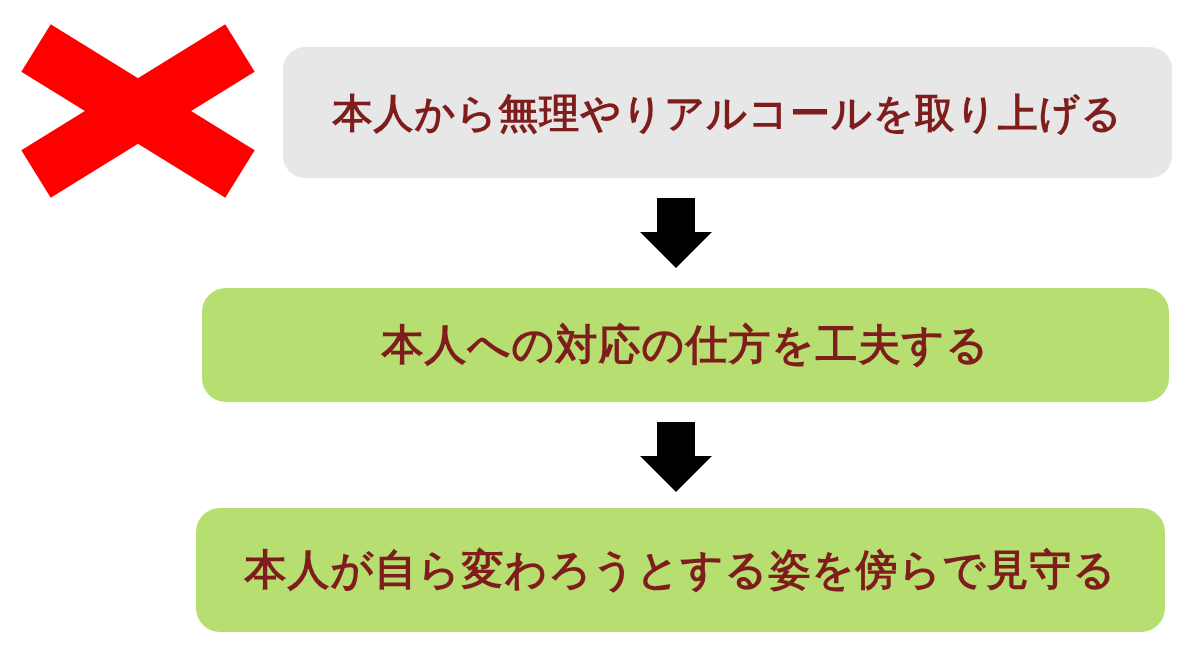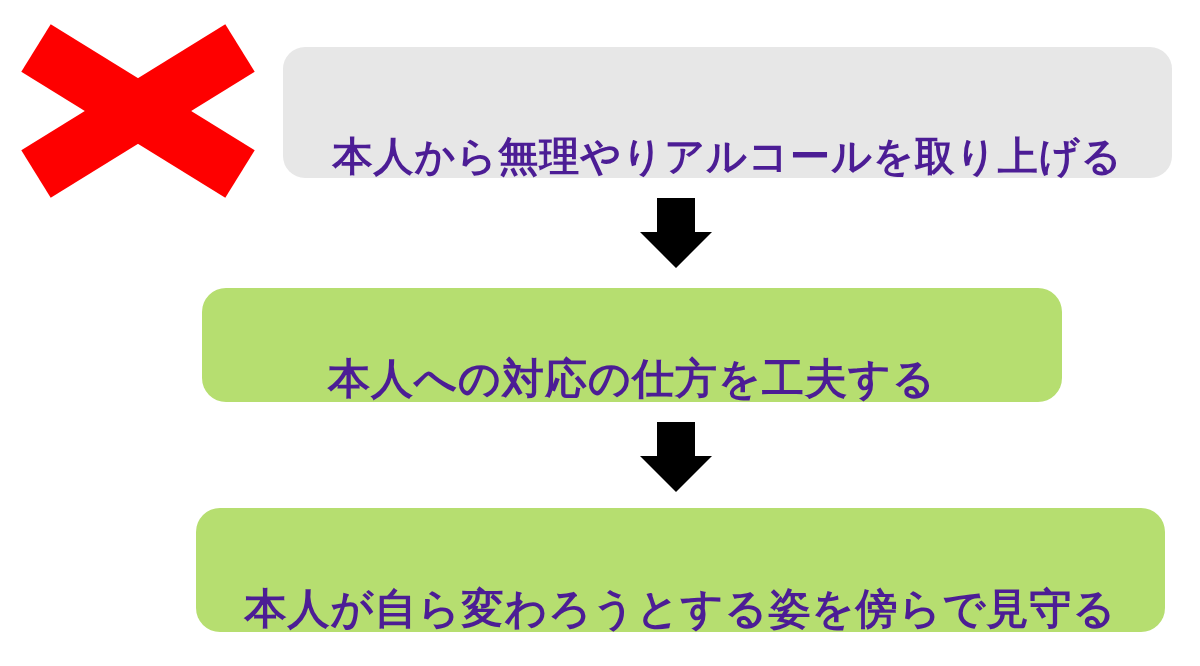--- a/index.html
+++ b/index.html
@@ -11,41 +11,41 @@
     position: relative;
     width: 1200px;
     height: 666px;
     background: #ffffff;
     overflow: hidden;
     font-family: "Liberation Sans", "DejaVu Sans", sans-serif;
   }
   .box {
     position: absolute;
     display: flex;
-    align-items: flex-end;
+    align-items: center;
     justify-content: center;
     text-align: center;
     font-weight: bold;
-    color: #4c1d95;
+    color: #7f1d1d;
     letter-spacing: 1px;
     line-height: 1.1;
   }
   .box-prohibited {
     left: 283px;
     top: 47px;
     width: 889px;
     height: 131px;
     background: #E7E7E7;
     border-radius: 22px;
     font-size: 40px;
   }
   .box-step1 {
     left: 202px;
     top: 288px;
-    width: 860px;
+    width: 967px;
     height: 114px;
     background: #B6DE70;
     border-radius: 24px;
     font-size: 42px;
   }
   .box-step2 {
     left: 196px;
     top: 508px;
     width: 969px;
     height: 124px;

